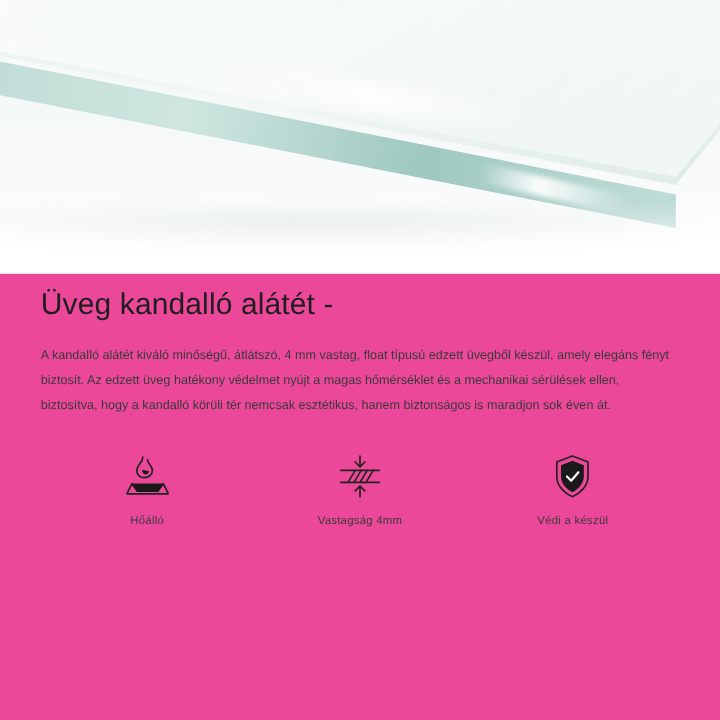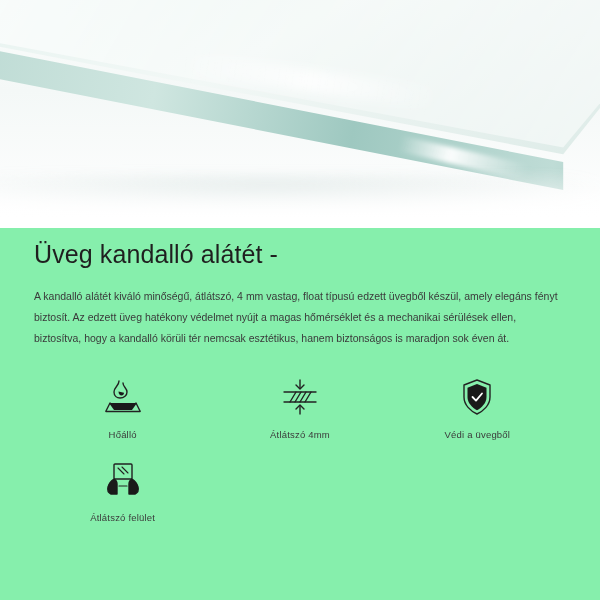--- a/index.html
+++ b/index.html
@@ -12,21 +12,21 @@
     background: #ffffff;
     font-family: "Liberation Sans", sans-serif;
     color: #2d2d2d;
     overflow: hidden;
   }
 
   #page {
     position: relative;
     width: 600px;
     height: 600px;
-    background: #86efac;
+    background: #ec4899;
   }
 
   
   .hero {
     position: relative;
     width: 600px;
     height: 228px;
     overflow: hidden;
     background: #ffffff;
   }
@@ -217,44 +217,32 @@
           <svg width="44" height="40" viewBox="0 0 44 40" fill="none" stroke="#222" stroke-width="1.4" stroke-linecap="round" stroke-linejoin="round">
             <path d="M22 3 L22 11"></path>
             <path d="M18 8 L22 12 L26 8"></path>
             <path d="M6 15 L38 15"></path>
             <path d="M6 25 L38 25"></path>
             <path d="M12 25 L18 15 M17 25 L23 15 M22 25 L28 15 M27 25 L33 15"></path>
             <path d="M22 37 L22 29"></path>
             <path d="M18 32 L22 28 L26 32"></path>
           </svg>
         </div>
-        <div class="feature-label">Átlátszó 4mm</div>
+        <div class="feature-label">Vastagság 4mm</div>
       </div>
 
       <div class="feature">
         <div class="feature-icon">
           <svg width="44" height="40" viewBox="0 0 44 40" fill="none" stroke="#222" stroke-width="1.4" stroke-linecap="round" stroke-linejoin="round">
             <path d="M22 3 L35 8 V20 C35 28, 28.5 34, 22 37 C15.5 34, 9 28, 9 20 V8 Z"></path>
             <path d="M22 7 L31.5 10.7 V20 C31.5 26, 26.8 30.6, 22 33.2 C17.2 30.6, 12.5 26, 12.5 20 V10.7 Z" fill="#1a1a1a" stroke="none"></path>
             <path d="M17.5 20 L21 23.6 L27 16.5" stroke="#ffffff" stroke-width="1.8"></path>
           </svg>
         </div>
-        <div class="feature-label">Védi a üvegből</div>
+        <div class="feature-label">Védi a készül</div>
       </div>
 
 
 
-      <div class="feature">
-        <div class="feature-icon">
-          <svg width="44" height="40" viewBox="0 0 44 40" fill="none" stroke="#222" stroke-width="1.4" stroke-linecap="round" stroke-linejoin="round">
-            <rect x="13" y="4" width="18" height="15" rx="1"></rect>
-            <path d="M17 8 L23 14 M21 7 L27 13" stroke-width="1.1"></path>
-            <path d="M13 19 C10 21, 8 23, 7 27 C6.3 30, 7.5 33, 10 34 L16 34 L16 24 C16 21.5, 14.8 20, 13 19 Z" fill="#1a1a1a" stroke="#1a1a1a"></path>
-            <path d="M31 19 C34 21, 36 23, 37 27 C37.7 30, 36.5 33, 34 34 L28 34 L28 24 C28 21.5, 29.2 20, 31 19 Z" fill="#1a1a1a" stroke="#1a1a1a"></path>
-            <path d="M18 26 L26 26" stroke-width="1.2"></path>
-          </svg>
-        </div>
-        <div class="feature-label">Átlátszó felület</div>
-      </div>
 
     </div>
   </div>
 </div>
 
 </body></html>

